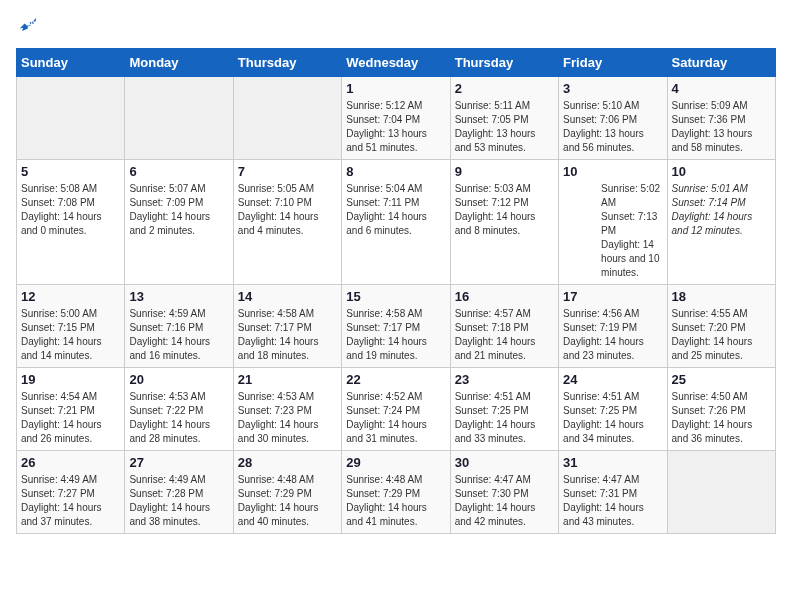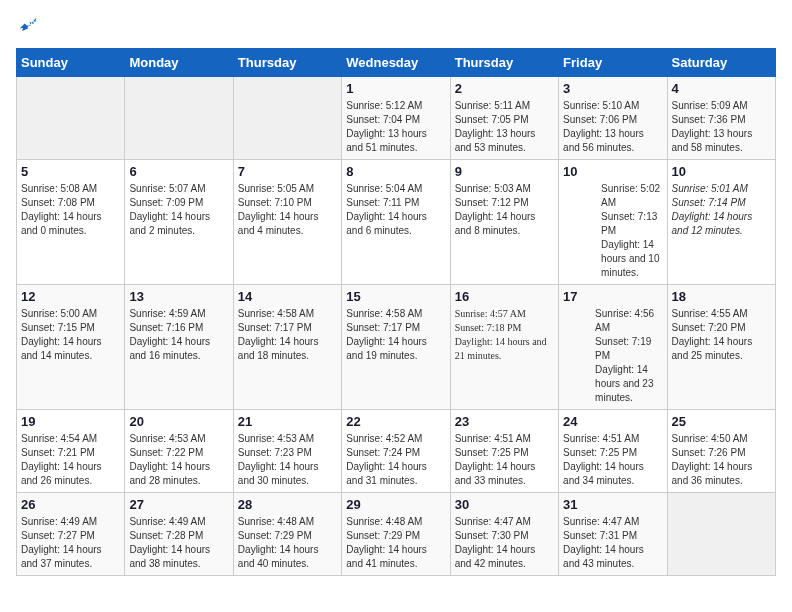--- a/index.html
+++ b/index.html
@@ -224,27 +224,27 @@
 Daylight: 14 hours and 18 minutes.</div>
         </td>
         <td>
           <div class="day-number">15</div>
           <div class="day-info" style="white-space: pre-line;">Sunrise: 4:58 AM
 Sunset: 7:17 PM
 Daylight: 14 hours and 19 minutes.</div>
         </td>
         <td>
           <div class="day-number">16</div>
-          <div class="day-info" style="white-space: pre-line; font-family: Liberation Serif, serif;">Sunrise: 4:57 AM
+          <div class="day-info" style="white-space: pre-line;">Sunrise: 4:57 AM
 Sunset: 7:18 PM
 Daylight: 14 hours and 21 minutes.</div>
         </td>
         <td>
           <div class="day-number">17</div>
-          <div class="day-info" style="white-space: pre-line; margin-left: 32px;">Sunrise: 4:56 AM
+          <div class="day-info" style="white-space: pre-line;">Sunrise: 4:56 AM
 Sunset: 7:19 PM
 Daylight: 14 hours and 23 minutes.</div>
         </td>
         <td>
           <div class="day-number">18</div>
           <div class="day-info" style="white-space: pre-line;">Sunrise: 4:55 AM
 Sunset: 7:20 PM
 Daylight: 14 hours and 25 minutes.</div>
         </td>
       </tr>

